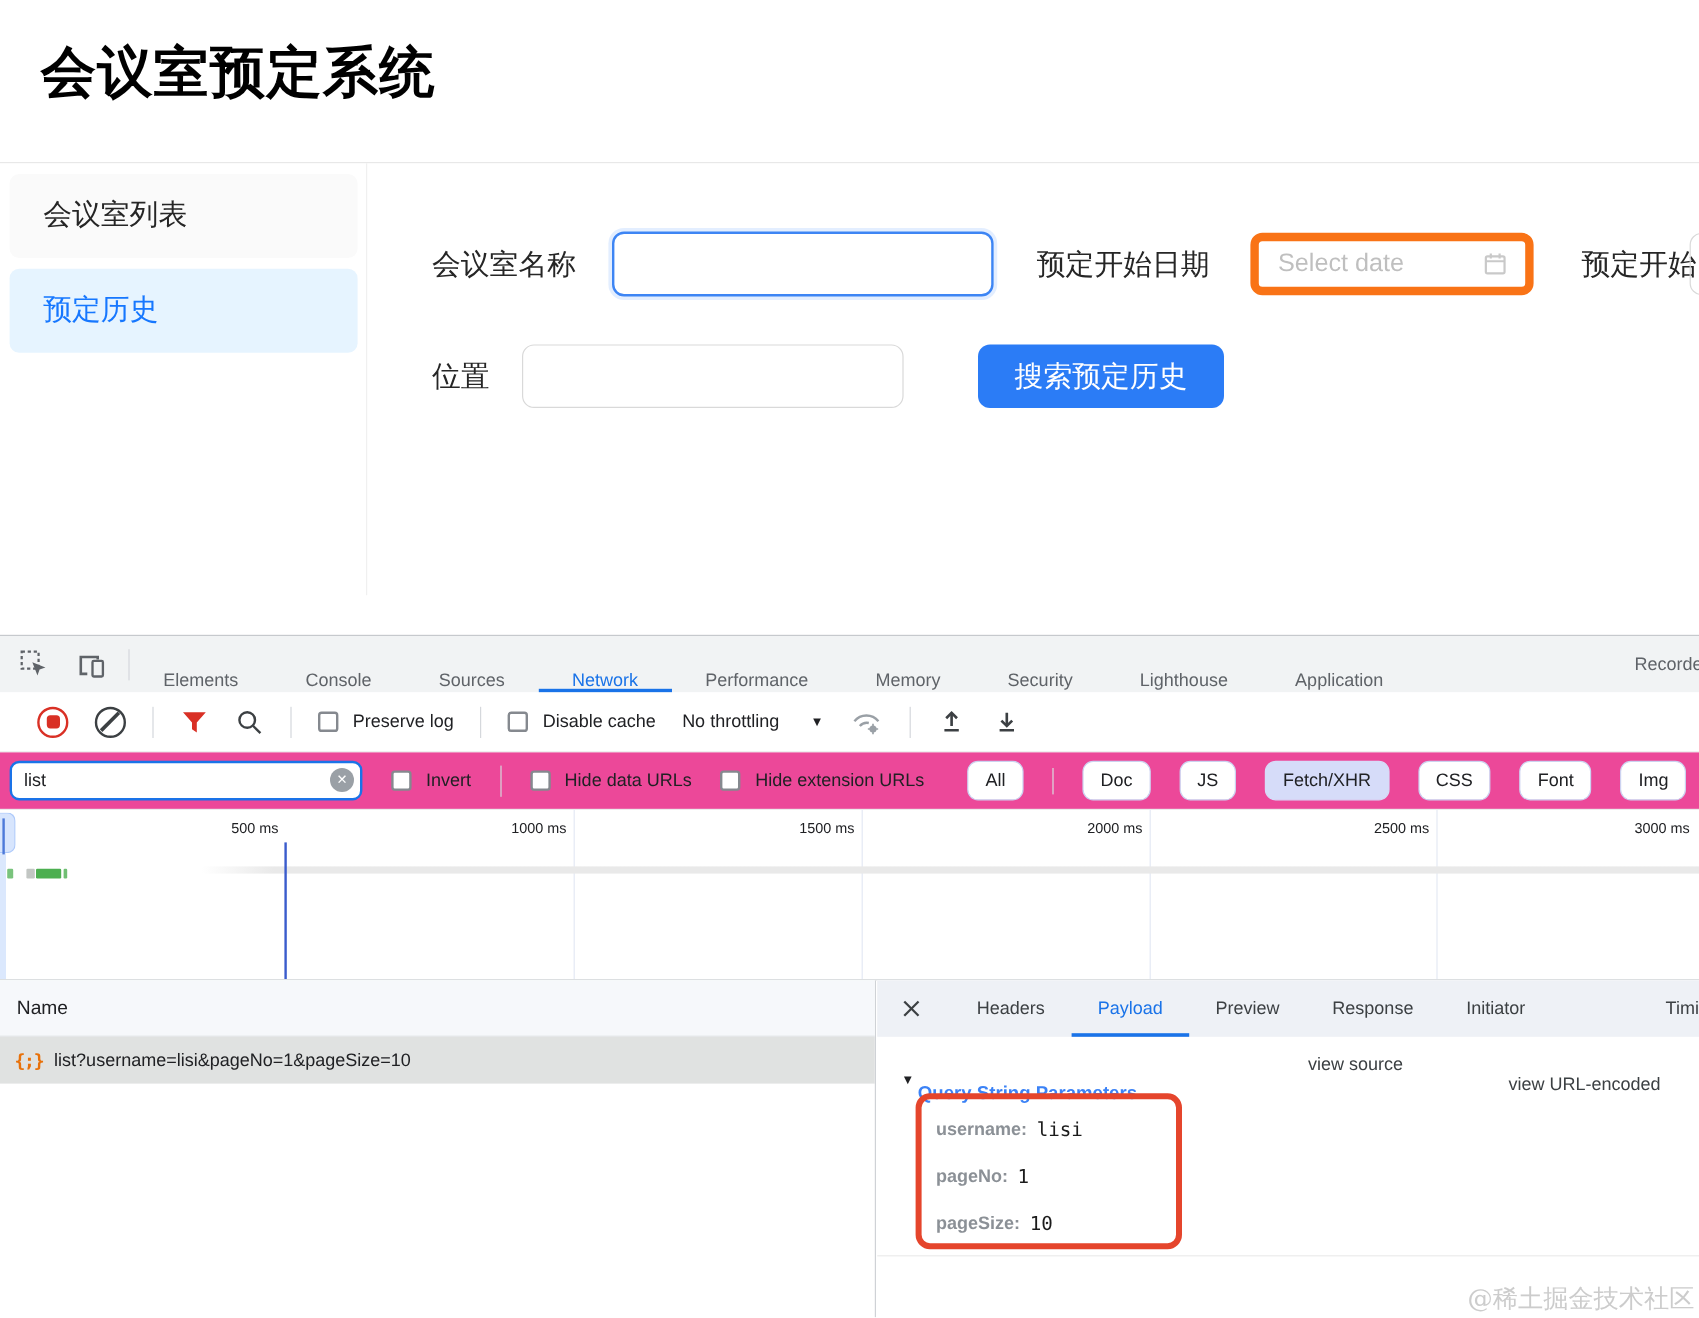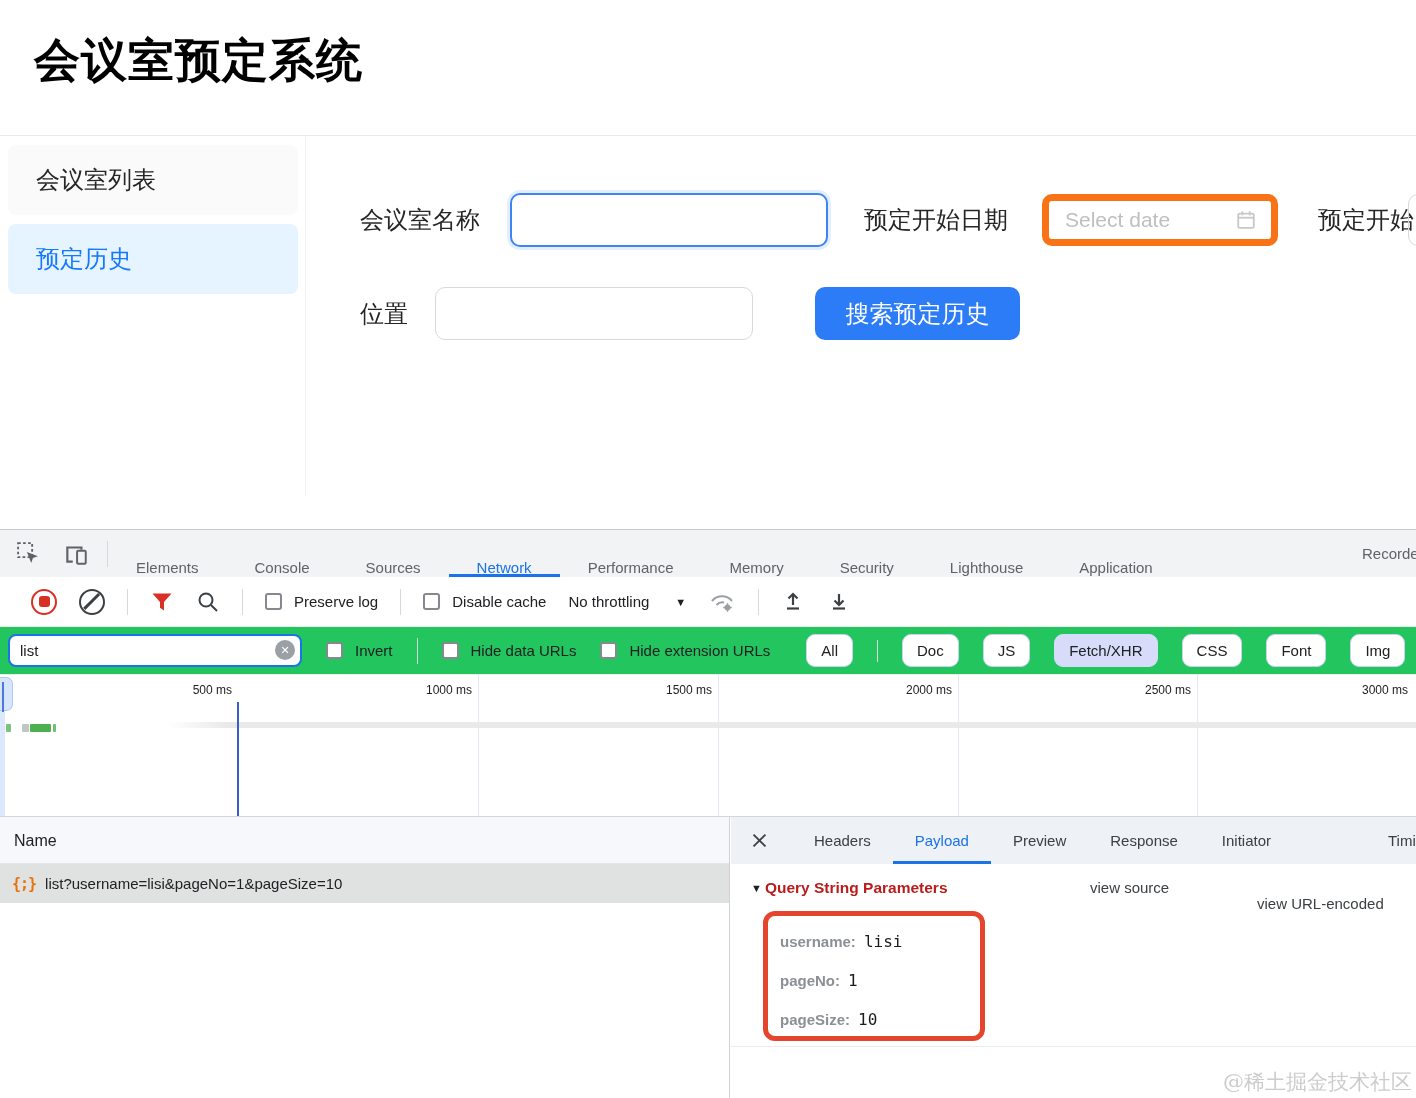--- a/index.html
+++ b/index.html
@@ -41,21 +41,21 @@
   .rec-outer{width:26px;height:26px;border:2.5px solid #d93025;border-radius:50%;display:flex;align-items:center;justify-content:center;cursor:pointer;}
   .rec-inner{width:11px;height:11px;background:#d93025;border-radius:3px;}
   .block-icon{width:26px;height:26px;border:2.5px solid #3c4043;border-radius:50%;position:relative;cursor:pointer;}
   .block-icon::after{content:"";position:absolute;left:0px;top:9px;width:21px;height:2.5px;background:#3c4043;transform:rotate(-45deg);}
   .cb{width:17px;height:17px;border:2px solid #85898f;border-radius:3px;background:#fff;flex:none;cursor:pointer;}
   .tb-label{font-size:15px;color:#202124;white-space:nowrap;}
   .cb-group{display:flex;align-items:center;gap:12px;}
   .caret{font-size:11px;color:#202124;}
   .throttle{display:flex;align-items:center;gap:26px;cursor:pointer;}
 
-  .dt-filterrow{position:absolute;left:0;top:627px;width:1416px;height:48px;background:#22c55e;
+  .dt-filterrow{position:absolute;left:0;top:627px;width:1416px;height:48px;background:#ec4899;
     border-bottom:1px solid #ececec;display:flex;align-items:center;gap:24px;padding-left:8px;}
   .filter-input-wrap{position:relative;width:294px;height:33px;flex:none;}
   .filter-input{width:294px;height:33px;border:2px solid #1a73e8;border-radius:8px;font-size:15px;
     padding:0 30px 0 10px;outline:none;color:#202124;font-family:inherit;}
   .clear-btn{position:absolute;right:7px;top:6px;width:20px;height:20px;border-radius:50%;background:#9aa0a6;
     color:#fff;font-size:11px;line-height:20px;text-align:center;cursor:pointer;}
   .pill{height:33px;line-height:31px;padding:0 14px;border:1.5px solid #ccd2f0;border-radius:9px;
     font-size:15px;color:#202124;background:#fff;cursor:pointer;white-space:nowrap;flex:none;}
   .pill.active{background:#d6dcf9;border-color:#d6dcf9;}
   .pill-div{width:1px;height:22px;background:#dadce0;flex:none;}
@@ -84,21 +84,21 @@
 
   
   .det-pane{position:absolute;left:731px;top:817px;width:685px;height:281px;background:#fff;}
   .det-tabbar{height:47px;background:#eef1f6;display:flex;align-items:stretch;padding-left:20px;position:relative;}
   .det-close{align-self:center;margin-right:24px;cursor:pointer;display:flex;}
   .det-tab{position:relative;padding:0 22px;font-size:15px;color:#3c4043;line-height:47px;cursor:pointer;white-space:nowrap;}
   .det-tab.active{color:#1a73e8;}
   .det-tab.active::after{content:"";position:absolute;left:0;right:0;bottom:0;height:3px;background:#1a73e8;}
   .qsp-row{position:absolute;left:20px;top:62px;display:flex;align-items:center;width:660px;}
   .disclosure{font-size:11px;color:#202124;margin-right:3px;}
-  .qsp-title{font-size:15.5px;font-weight:700;color:#b91c1c;}
+  .qsp-title{font-size:15.5px;font-weight:700;color:#3b82f6;margin-top:24px;}
   .view-link{font-size:15px;color:#3c4043;cursor:pointer;white-space:nowrap;}
   .view-source{position:absolute;left:339px;top:0;}
   .view-urlenc{position:absolute;left:506px;top:0;margin-top:16px;}
   .red-box{position:absolute;left:32px;top:94px;width:222px;height:130px;border:5px solid #e5452c;border-radius:12px;
     padding:6px 0 0 12px;}
   .param-row{height:39px;display:flex;align-items:center;gap:8px;}
   .param-key{font-size:15px;font-weight:700;color:#8b9096;}
   .param-val{font-family:"DejaVu Sans Mono", monospace;font-size:16px;color:#1b1b1b;}
   .det-divider{position:absolute;left:0;top:229px;width:685px;height:1px;background:#ececec;}
 

